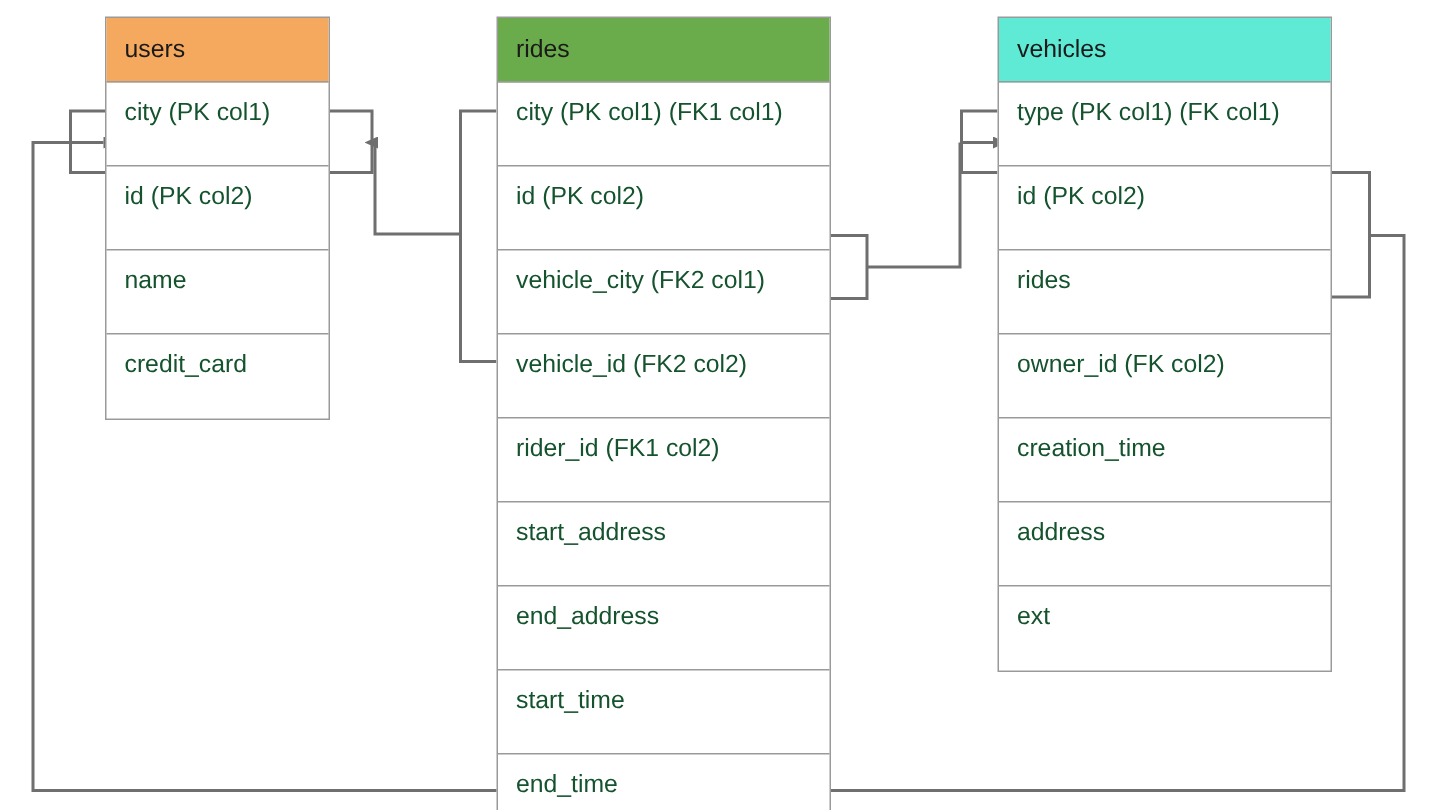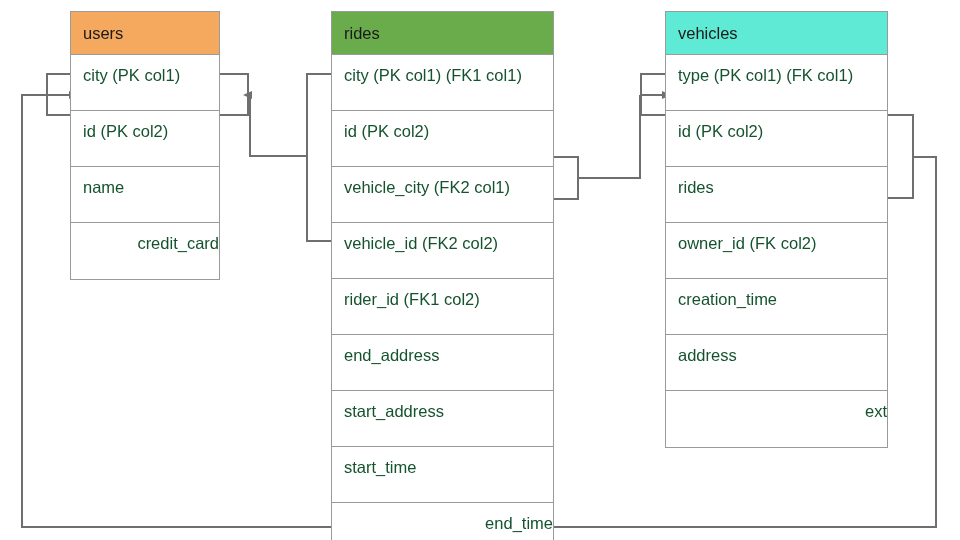--- a/index.html
+++ b/index.html
@@ -56,21 +56,20 @@
     line-height: 41.4px;
     padding: 0 0 0 12px;
     font-size: 16.5px;
     color: #14532d;
     border-bottom: 1px solid #9a9a9a;
     white-space: nowrap;
     overflow: hidden;
   }
   .entity-row:last-child {
     border-bottom: none;
-    text-align: right;
   }
   
   #entity-users     { left: 70px;  top: 11px; width: 150px; }
   #entity-rides     { left: 331px; top: 11px; width: 223px; }
   #entity-vehicles  { left: 665px; top: 11px; width: 223px; }
 </style>
 </head>
 <body>
 
 <div id="canvas">
@@ -125,22 +124,22 @@
   </div>
 
   <div class="entity" id="entity-rides">
     <div class="entity-header" style="background: rgb(106, 171, 76);">rides</div>
     <div class="entity-rows">
       <div class="entity-row">city (PK col1) (FK1 col1)</div>
       <div class="entity-row">id (PK col2)</div>
       <div class="entity-row">vehicle_city (FK2 col1)</div>
       <div class="entity-row">vehicle_id (FK2 col2)</div>
       <div class="entity-row">rider_id (FK1 col2)</div>
+      <div class="entity-row">start_address</div>
       <div class="entity-row">end_address</div>
-      <div class="entity-row">start_address</div>
       <div class="entity-row">start_time</div>
       <div class="entity-row">end_time</div>
     </div>
   </div>
 
   <div class="entity" id="entity-vehicles">
     <div class="entity-header" style="background: #5eead4;">vehicles</div>
     <div class="entity-rows">
       <div class="entity-row">type (PK col1) (FK col1)</div>
       <div class="entity-row">id (PK col2)</div>

